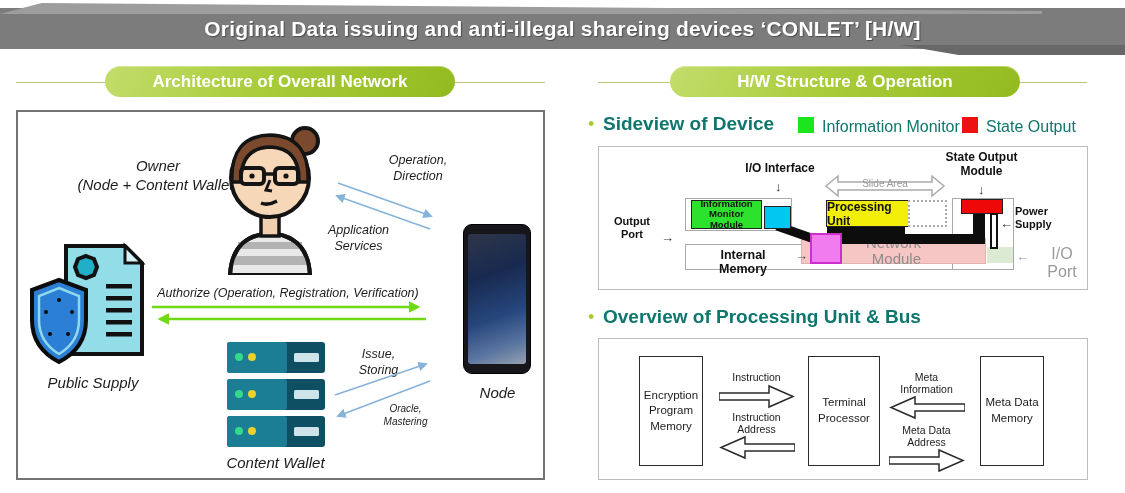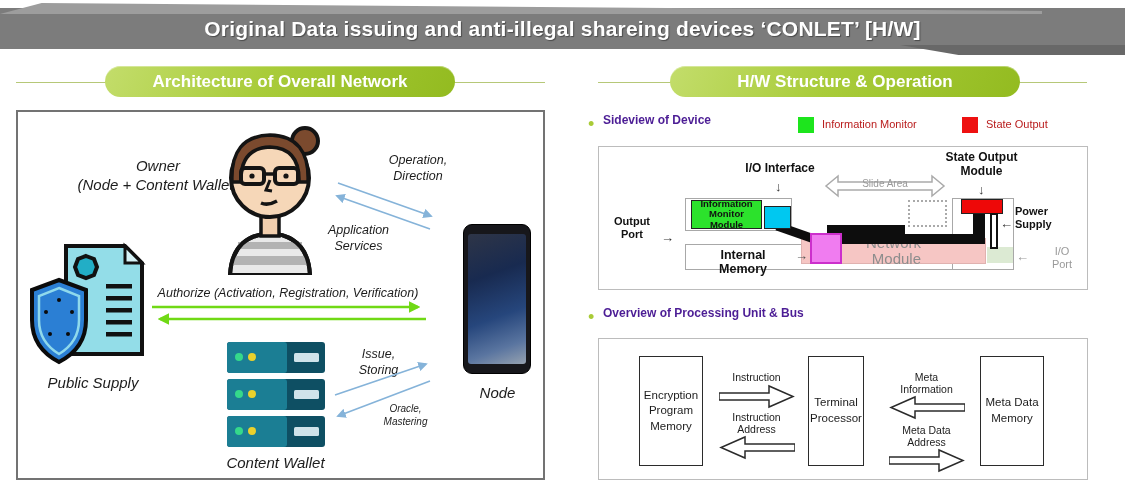--- a/index.html
+++ b/index.html
@@ -18,29 +18,29 @@
   .sline{height:1px;background:#b6c878;}
   .pill{border-radius:17px;background:linear-gradient(115deg,#c3dd6b 0%,#a9cc3a 45%,#93bb20 100%);
         color:#fff;font-size:17px;font-weight:600;line-height:31px;text-align:center;
         box-shadow:inset 0 1px 0 rgba(255,255,255,.35);}
   
   .panel{background:#fff;border:2px solid #737373;font-style:italic;}
   .fbox{background:#fff;border:1px solid #bcbcbc;}
   
   .bullet{color:#a9cb37;font-size:18px;line-height:18px;}
   .bullet::before{content:"•";}
-  .h2{font-size:12px;font-weight:600;color:#4c1d95;}
-  .legend-label{font-size:11px;color:#b91c1c;}
+  .h2{font-size:19px;font-weight:600;color:#0f766e;}
+  .legend-label{font-size:16px;color:#0f766e;}
   .swatch{width:16px;height:16px;}
   
   .housing{background:#fff;border:1.5px solid #a8a8a8;}
   .modbox{border:1.5px solid #222;display:flex;align-items:center;justify-content:center;}
   .modlabel{font-size:9.5px;font-weight:700;line-height:1.1;text-align:center;color:#111;}
   .smallbold{font-size:11px;font-weight:700;color:#111;line-height:1.15;}
-  .graysmall{font-size:11px;color:#9a9a9a;line-height:1.15;text-align:center;}
+  .graysmall{font-size:16px;color:#9a9a9a;line-height:1.15;text-align:center;}
   .ar{font-size:13px;color:#333;line-height:1;}
   .ar-right::before{content:"\2192";}
   .ar-left::before{content:"\2190";}
   .ar-down::before{content:"\2193";}
   .ar-gray{color:#9a9a9a;}
   
   .membox{border:1.5px solid #2b2b2b;background:#fff;display:flex;align-items:center;justify-content:center;
           font-size:11.5px;color:#1c1c1c;text-align:center;line-height:1.35;}
   .flowlabel{font-size:10.5px;color:#1c1c1c;line-height:1.15;text-align:center;}
   .lbl{color:#1c1c1c;}
@@ -121,21 +121,21 @@
         <circle cx="31" cy="58" r="2"></circle>
           <circle cx="18" cy="70" r="2"></circle>
           <circle cx="44" cy="70" r="2"></circle>
         <circle cx="22" cy="92" r="2"></circle>
           <circle cx="40" cy="92" r="2"></circle>
       </g>
     </svg>
 
     <div class="abs ctr lbl" style="left:15px;top:262px;width:120px;font-size:15px;">Public Supply</div>
 
-    <div class="abs ctr lbl" style="left:130px;top:174px;width:280px;font-size:12.5px;">Authorize (Activation, Registration, Verification)</div>
+    <div class="abs ctr lbl" style="left:130px;top:174px;width:280px;font-size:12.5px;">Authorize (Operation, Registration, Verification)</div>
     <svg class="abs" style="left:132px;top:189px;" width="278" height="12">
       <line x1="2" y1="6" x2="268" y2="6" stroke="#70d915" stroke-width="2.6" marker-end="url(#mgreen)"></line>
     </svg>
     <svg class="abs" style="left:132px;top:201px;" width="278" height="12">
       <line x1="10" y1="6" x2="276" y2="6" stroke="#70d915" stroke-width="2.6" marker-start="url(#mgreen)"></line>
     </svg>
 
     <svg class="abs" style="left:207px;top:230px;" width="102" height="106" viewBox="0 0 102 106">
       <g>
         <rect x="2" y="0" width="98" height="31" rx="3" fill="#0e4f63"></rect>
@@ -207,20 +207,23 @@
       <rect x="228" y="78" width="78" height="9" fill="#0d0d0d"></rect>
       <rect x="215" y="87" width="168" height="10" fill="#0d0d0d"></rect>
       <rect x="374" y="62" width="12" height="35" fill="#0d0d0d"></rect>
     </svg>
 
     <div class="abs modbox" style="left: 92px; top: 53px; width: 71px; height: 29px; background: rgb(44, 226, 44);">
       <span class="modlabel pre">Information
 Monitor Module</span>
     </div>
     <div class="abs modbox" style="left: 165px; top: 59px; width: 27px; height: 23px; background: rgb(0, 200, 240);"></div>
+    <div class="abs modbox" style="left: 227px; top: 53px; width: 83px; height: 27px; background: rgb(242, 238, 8);">
+      <span style="font-size:12px;font-weight:700;color:#111;">Processing Unit</span>
+    </div>
     <div class="abs" style="left:309px;top:53px;width:39px;height:27px;border:2px dotted #aaa;background:#fff;"></div>
     <div class="abs modbox" style="left: 362px; top: 52px; width: 42px; height: 15px; background: rgb(238, 8, 8);"></div>
     <div class="abs" style="left:391px;top:66px;width:8px;height:36px;background:#fff;border:2px solid #111;"></div>
     <div class="abs" style="left: 211px; top: 86px; width: 32px; height: 31px; border: 2px solid rgb(204, 47, 204); background: rgb(240, 124, 240);"></div>
 
     <div class="abs pre ctr smallbold" style="left:6px;top:68px;width:54px;">Output
 Port</div>
     <span class="abs ar ar-right" style="left:62px;top:84px;"></span>
 
     <div class="abs ctr smallbold" style="left:131px;top:15px;width:100px;font-size:12px;">I/O Interface</div>
@@ -248,21 +251,21 @@
   </div>
 
   <span class="abs bullet" style="left:588px;top:308px;"></span>
   <div class="abs h2" style="left:603px;top:306px;">Overview of Processing Unit &amp; Bus</div>
 
   <div class="abs fbox" style="left:598px;top:338px;width:490px;height:142px;">
 
     <div class="abs membox pre" style="left:40px;top:17px;width:64px;height:110px;">Encryption
 Program
 Memory</div>
-    <div class="abs membox pre" style="left:209px;top:17px;width:56px;height:110px;">Terminal
+    <div class="abs membox pre" style="left:209px;top:17px;width:72px;height:110px;">Terminal
 Processor</div>
     <div class="abs membox pre" style="left:381px;top:17px;width:64px;height:110px;">Meta Data
 Memory</div>
 
     <div class="abs flowlabel pre" style="left:118px;top:32px;width:79px;">Instruction</div>
     <svg class="abs" style="left:120px;top:44px;" width="76" height="27">
       <path d="M0,10 H50 V3 L74,13.5 L50,24 V17 H0 Z" fill="#fff" stroke="#2b2b2b" stroke-width="1.5"></path>
     </svg>
 
     <div class="abs flowlabel pre" style="left:118px;top:72px;width:79px;">Instruction

